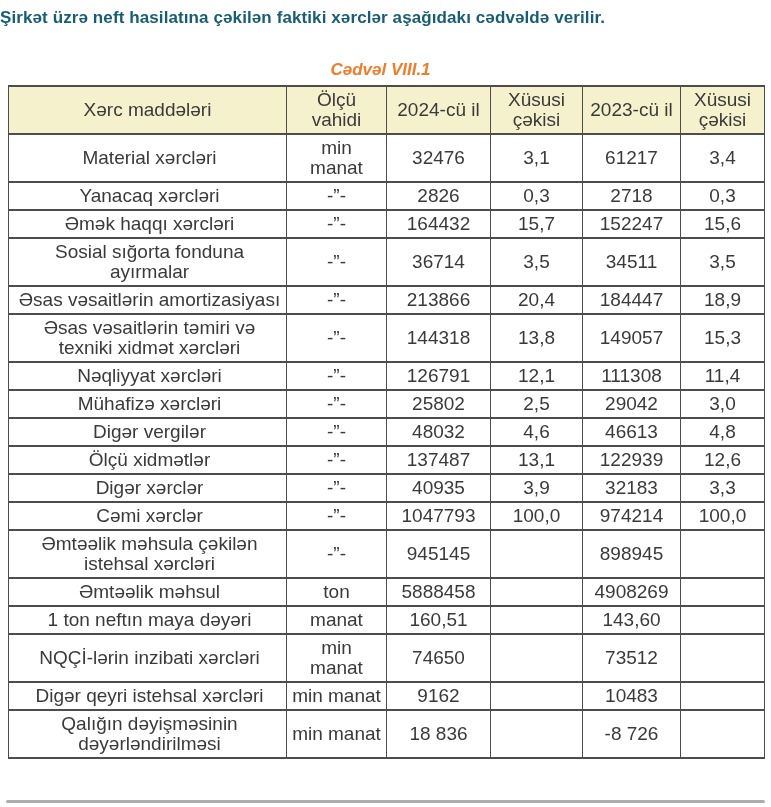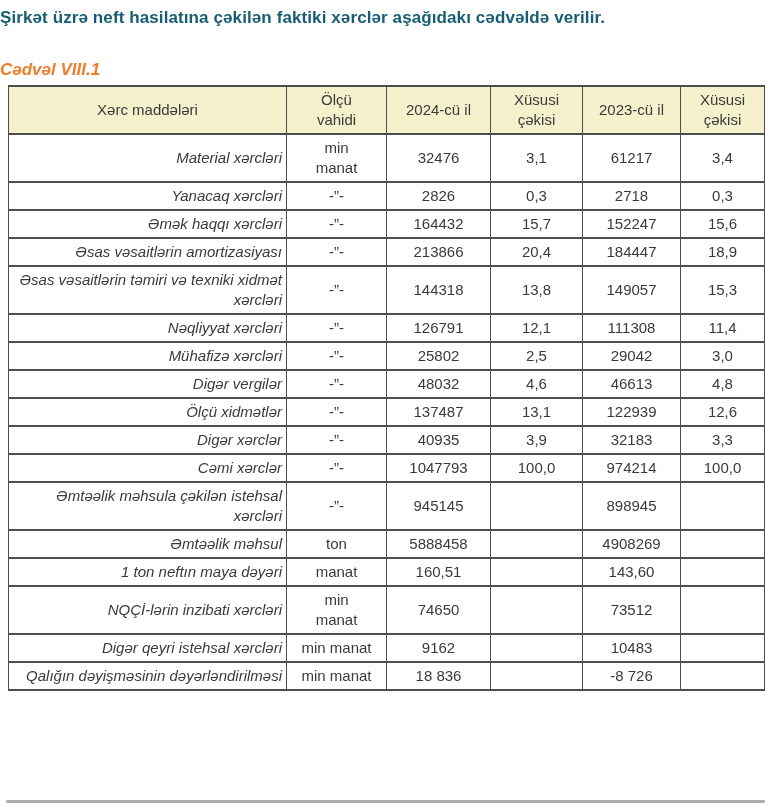--- a/index.html
+++ b/index.html
@@ -17,32 +17,32 @@
   .page-title{
     margin-top:8px;
     text-align:left;
     font-size:17px;
     font-weight:bold;
     color:var(--title-color);
     letter-spacing:0.1px;
   }
   .table-caption{
     margin:32px 10px 5px 0;
-    text-align:left;
+    text-align:center;
     font-size:17px;
     font-weight:bold;
     font-style:italic;
     color:var(--caption-color);
   }
   table.cost-table{
     margin-left:8px;
     width:756px;
     border-collapse:collapse;
     table-layout:fixed;
-    font-size:15px;
+    font-size:19px;
   }
   .cost-table col.c1{width:278px;}
   .cost-table col.c2{width:100px;}
   .cost-table col.c3{width:104px;}
   .cost-table col.c4{width:92px;}
   .cost-table col.c5{width:98px;}
   .cost-table col.c6{width:84px;}
 
   .cost-table th, .cost-table td{
     border:1px solid var(--border-color);
@@ -55,23 +55,22 @@
     white-space:pre-line;
     overflow:hidden;
   }
   .cost-table th{
     background:var(--header-bg);
     font-weight:normal;
     height:46px;
     color:#3a3a3a;
   }
   .cost-table td.name-cell{
-    text-align:right;
+    text-align:center;
     padding-left:8px;
-    font-style:italic;
   }
   .bottom-divider{
     position:absolute;
     left:6px;
     right:6px;
     bottom:4px;
     height:3px;
     border-radius:2px;
     background:var(--divider-color);
   }
@@ -125,20 +124,28 @@
       </tr>
       <tr>
         <td class="name-cell">Əmək haqqı xərcləri</td>
         <td>-”-</td>
         <td>164432</td>
         <td>15,7</td>
         <td>152247</td>
         <td>15,6</td>
       </tr>
       <tr>
+        <td class="name-cell">Sosial sığorta fonduna ayırmalar</td>
+        <td>-”-</td>
+        <td>36714</td>
+        <td>3,5</td>
+        <td>34511</td>
+        <td>3,5</td>
+      </tr>
+      <tr>
         <td class="name-cell">Əsas vəsaitlərin amortizasiyası</td>
         <td>-”-</td>
         <td>213866</td>
         <td>20,4</td>
         <td>184447</td>
         <td>18,9</td>
       </tr>
       <tr>
         <td class="name-cell">Əsas vəsaitlərin təmiri və texniki xidmət xərcləri</td>
         <td>-”-</td>

